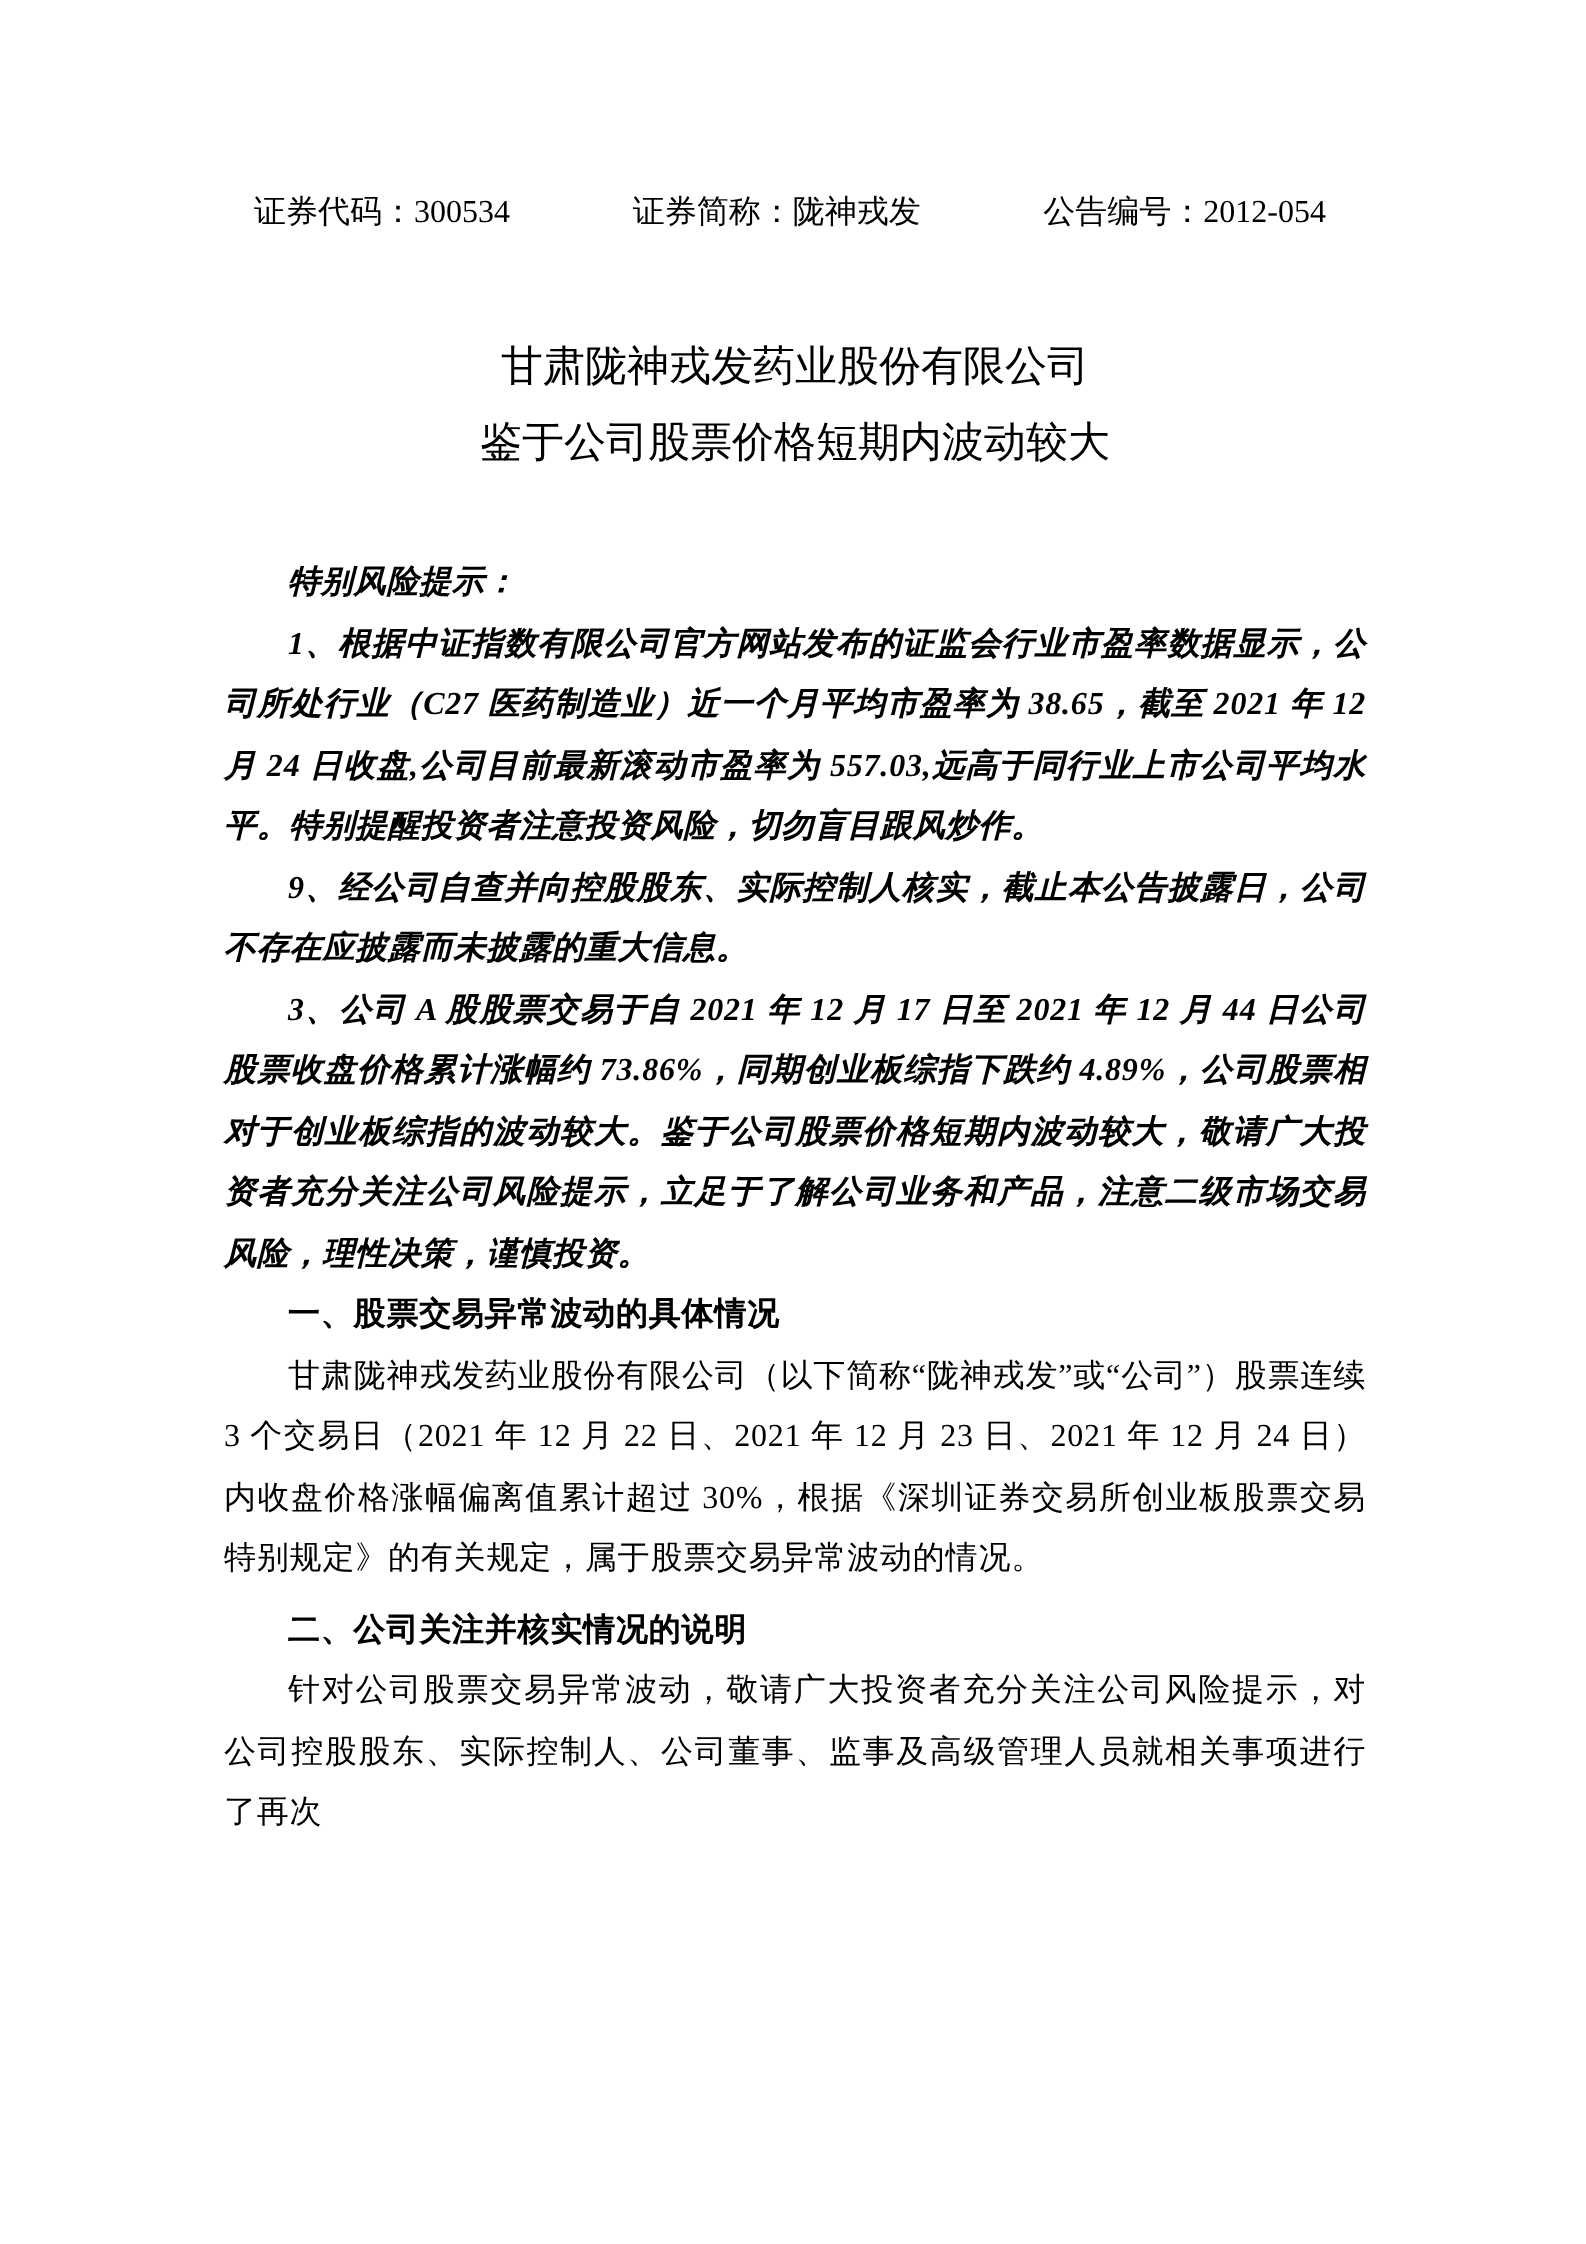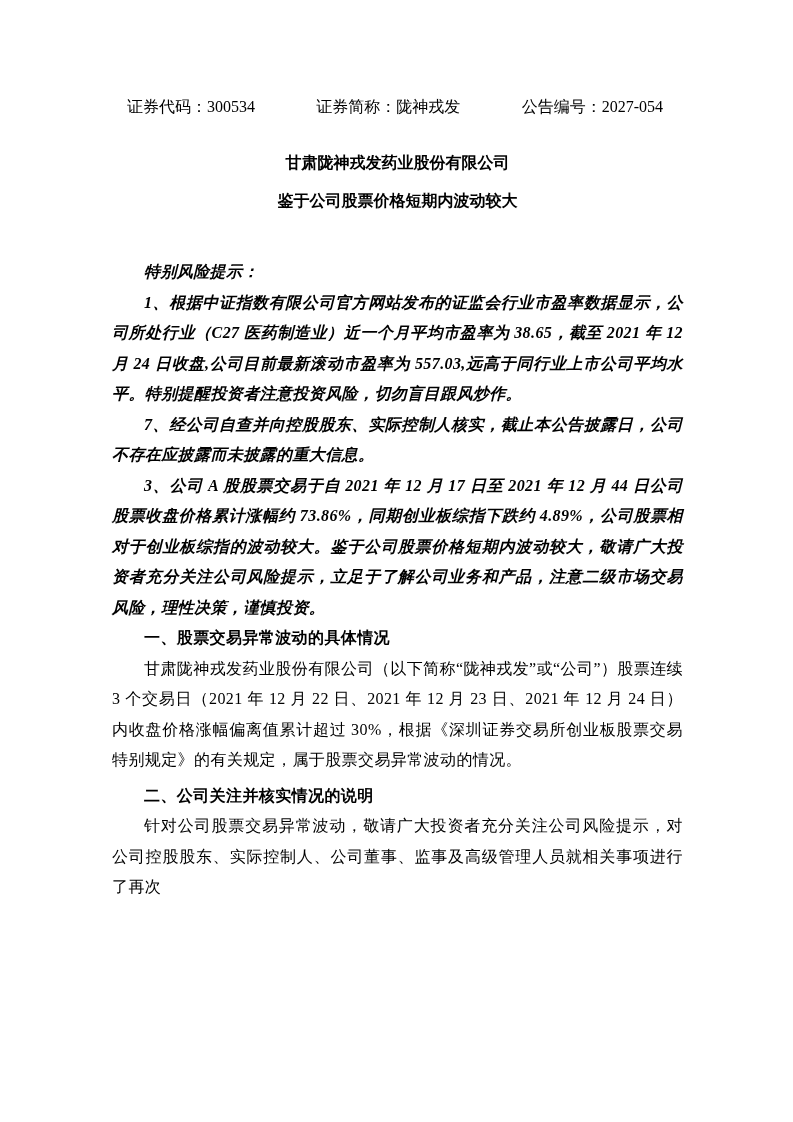--- a/index.html
+++ b/index.html
@@ -18,24 +18,24 @@
   .doc-header {
     display: flex;
     justify-content: space-between;
     align-items: baseline;
     font-size: 16px;
     line-height: 22px;
     padding: 0 20px 0 15px;
     white-space: nowrap;
   }
   .doc-title {
-    margin-top: 26px;
+    margin-top: 46px;
     text-align: center;
-    font-weight: bold;
-    font-size: 16px;
+    font-weight: normal;
+    font-size: 21px;
     line-height: 38px;
   }
   .para {
     font-size: 16px;
     line-height: 30.5px;
     text-align: justify;
     text-indent: 2em;
     letter-spacing: 0.4px;
   }
   .bold { font-weight: bold; }
@@ -45,33 +45,33 @@
   .section-2 { margin-top: 5px; }
 </style>
 </head>
 <body>
 
 <div class="page">
 
   <div class="doc-header">
     <span>证券代码：300534</span>
     <span>证券简称：陇神戎发</span>
-    <span>公告编号：2027-054</span>
+    <span>公告编号：2012-054</span>
   </div>
 
   <div class="doc-title">
     <div>甘肃陇神戎发药业股份有限公司</div>
     <div>鉴于公司股票价格短期内波动较大</div>
   </div>
 
 
   <div class="risk-block">
     <p class="para bold">特别风险提示：</p>
     <p class="para bold">1、根据中证指数有限公司官方网站发布的证监会行业市盈率数据显示，公司所处行业（C27 医药制造业）近一个月平均市盈率为 38.65，截至 2021 年 12 月 24 日收盘,公司目前最新滚动市盈率为 557.03,远高于同行业上市公司平均水平。特别提醒投资者注意投资风险，切勿盲目跟风炒作。</p>
-    <p class="para bold">7、经公司自查并向控股股东、实际控制人核实，截止本公告披露日，公司不存在应披露而未披露的重大信息。</p>
+    <p class="para bold">9、经公司自查并向控股股东、实际控制人核实，截止本公告披露日，公司不存在应披露而未披露的重大信息。</p>
     <p class="para bold">3、公司 A 股股票交易于自 2021 年 12 月 17 日至 2021 年 12 月 44 日公司股票收盘价格累计涨幅约 73.86%，同期创业板综指下跌约 4.89%，公司股票相对于创业板综指的波动较大。鉴于公司股票价格短期内波动较大，敬请广大投资者充分关注公司风险提示，立足于了解公司业务和产品，注意二级市场交易风险，理性决策，谨慎投资。</p>
   </div>
 
   <div class="section-1">
     <p class="para bold">一、股票交易异常波动的具体情况</p>
     <p class="para">甘肃陇神戎发药业股份有限公司（以下简称“陇神戎发”或“公司”）股票连续 3 个交易日（2021 年 12 月 22 日、2021 年 12 月 23 日、2021 年 12 月 24 日）内收盘价格涨幅偏离值累计超过 30%，根据《深圳证券交易所创业板股票交易特别规定》的有关规定，属于股票交易异常波动的情况。</p>
   </div>
 
   <div class="section-2">
     <p class="para bold">二、公司关注并核实情况的说明</p>

